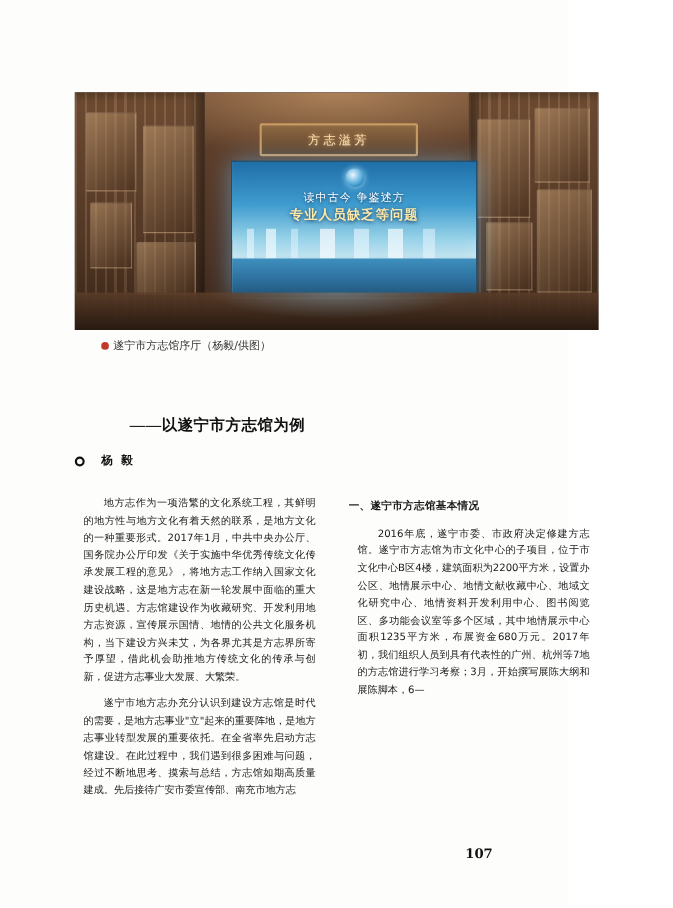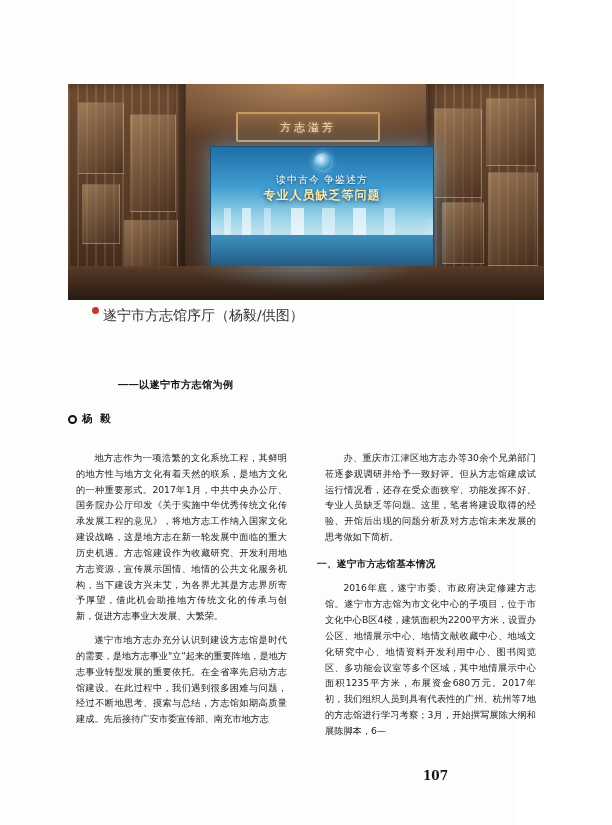--- a/index.html
+++ b/index.html
@@ -173,23 +173,24 @@
     bottom: 28px;
     height: 2px;
     background: linear-gradient(90deg, rgba(210,170,120,0.1), rgba(235,200,150,0.7), rgba(210,170,120,0.1));
   }
 
   
   .caption {
     position: absolute;
     left: 68px;
     top: 307px;
-    font-size: 14px;
+    font-size: 10px;
     color: #333;
     display: flex;
+    align-items: center;
     gap: 4px;
     font-family: "DejaVu Sans", "Liberation Sans", sans-serif;
     padding-left: 24px;
   }
   .caption-dot {
     width: 7px; height: 7px;
     border-radius: 50%;
     background: #c0392b;
     display: inline-block;
   }
@@ -202,36 +203,36 @@
     font-size: 20px;
     font-weight: bold;
     color: #111;
     letter-spacing: 1px;
     font-family: "DejaVu Serif", "Liberation Serif", serif;
   }
   .title-sub {
     position: absolute;
     left: 118px;
     top: 378px;
-    font-size: 10px;
+    font-size: 14px;
     font-weight: bold;
     color: #111;
     letter-spacing: 0.5px;
-    font-family: Liberation Sans, sans-serif;
+    font-family: Liberation Serif, serif;
   }
   .author {
     position: absolute;
     left: 68px;
     top: 412px;
     font-size: 10.5px;
     font-weight: bold;
     color: #111;
     display: flex;
     align-items: center;
-    gap: 5px;
+    gap: 15px;
     letter-spacing: 2px;
   }
   .author-dot {
     width: 9px; height: 9px;
     border-radius: 50%;
     border: 2px solid #111;
     box-sizing: border-box;
     display: inline-block;
   }
 
@@ -318,20 +319,19 @@
     <span class="author-dot"></span>
     <span>杨 毅</span>
   </div>
 
   <div class="columns">
     <div class="col">
       <p>地方志作为一项浩繁的文化系统工程，其鲜明的地方性与地方文化有着天然的联系，是地方文化的一种重要形式。2017年1月，中共中央办公厅、国务院办公厅印发《关于实施中华优秀传统文化传承发展工程的意见》，将地方志工作纳入国家文化建设战略，这是地方志在新一轮发展中面临的重大历史机遇。方志馆建设作为收藏研究、开发利用地方志资源，宣传展示国情、地情的公共文化服务机构，当下建设方兴未艾，为各界尤其是方志界所寄予厚望，借此机会助推地方传统文化的传承与创新，促进方志事业大发展、大繁荣。</p>
       <p>遂宁市地方志办充分认识到建设方志馆是时代的需要，是地方志事业"立"起来的重要阵地，是地方志事业转型发展的重要依托。在全省率先启动方志馆建设。在此过程中，我们遇到很多困难与问题，经过不断地思考、摸索与总结，方志馆如期高质量建成。先后接待广安市委宣传部、南充市地方志</p>
     </div>
     <div class="col">
-      <p>办、重庆市江津区地方志办等30余个兄弟部门莅逐参观调研并给予一致好评。但从方志馆建成试运行情况看，还存在受众面狭窄、功能发挥不好、专业人员缺乏等问题。这里，笔者将建设取得的经验、开馆后出现的问题分析及对方志馆未来发展的思考做如下简析。</p>
       <h3>一、遂宁市方志馆基本情况</h3>
       <p>2016年底，遂宁市委、市政府决定修建方志馆。遂宁市方志馆为市文化中心的子项目，位于市文化中心B区4楼，建筑面积为2200平方米，设置办公区、地情展示中心、地情文献收藏中心、地域文化研究中心、地情资料开发利用中心、图书阅览区、多功能会议室等多个区域，其中地情展示中心面积1235平方米，布展资金680万元。2017年初，我们组织人员到具有代表性的广州、杭州等7地的方志馆进行学习考察；3月，开始撰写展陈大纲和展陈脚本，6—</p>
     </div>
   </div>
 
   <div class="page-number">107</div>
 </div>
 
 </body></html>

